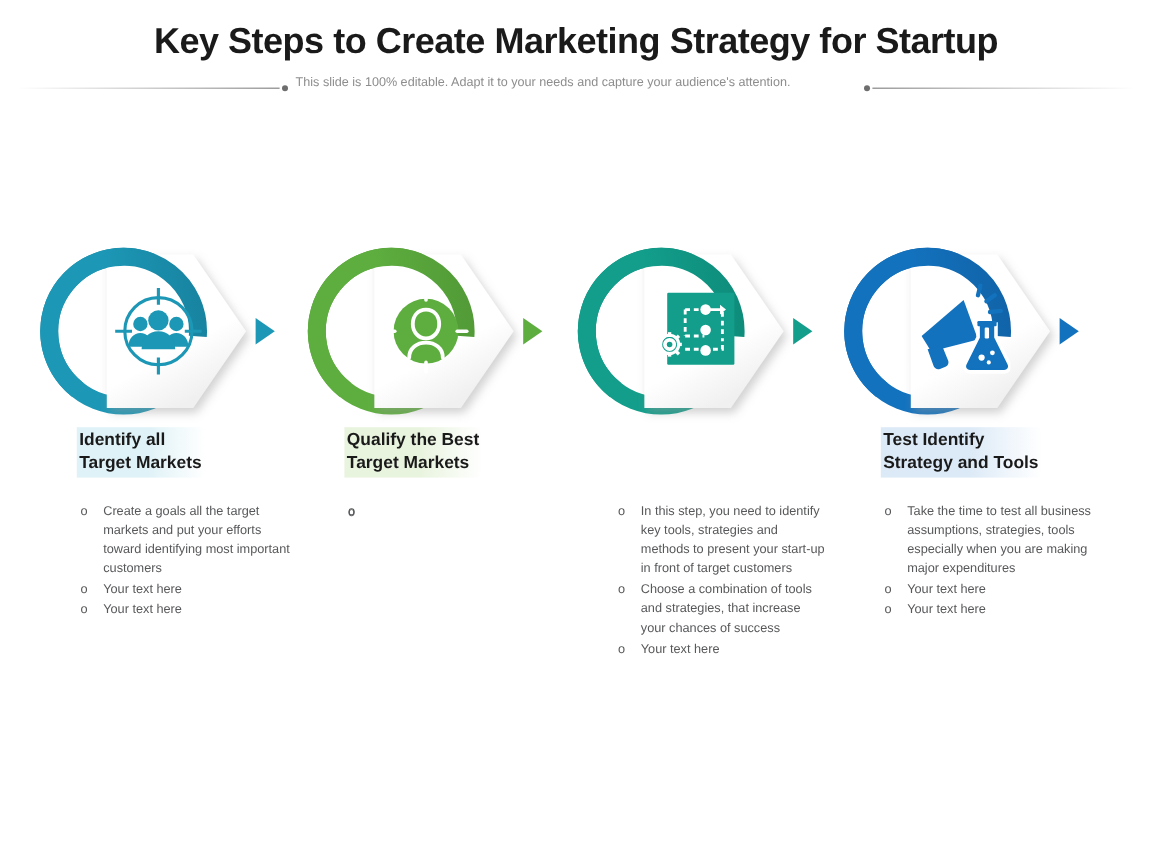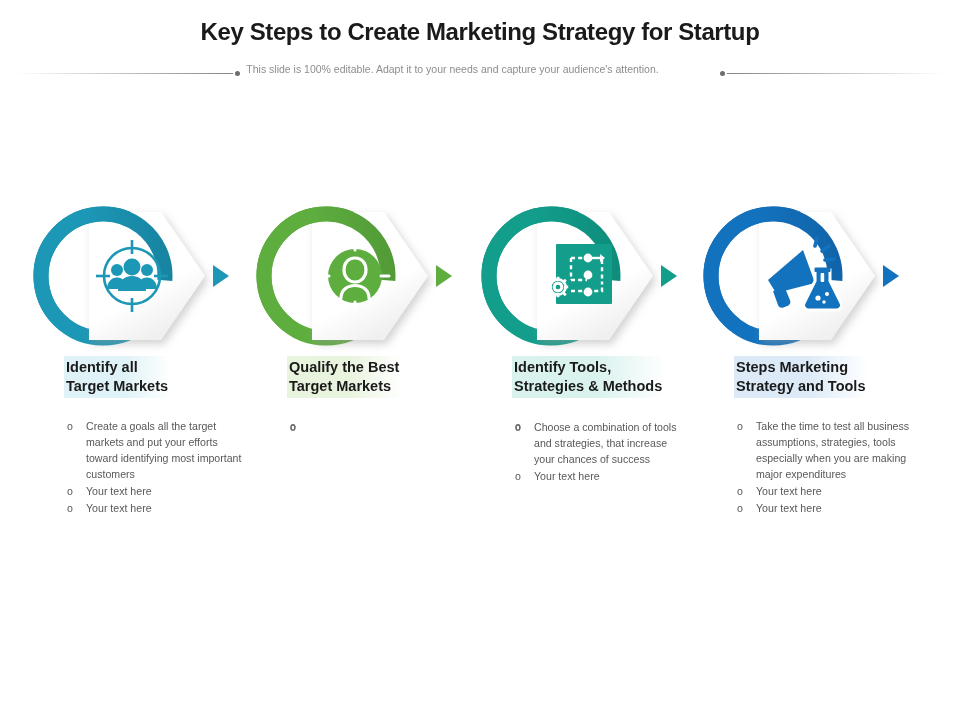--- a/index.html
+++ b/index.html
@@ -21,21 +21,21 @@
     background: #ffffff;
   }
 
   
   .title {
     position: absolute;
     top: 18px;
     left: 0;
     width: 960px;
     text-align: center;
-    font-size: 24px;
+    font-size: 30px;
     font-weight: bold;
     letter-spacing: -0.4px;
     color: #1a1a1a;
     font-family: "Liberation Sans", sans-serif;
   }
   .subtitle {
     position: absolute;
     top: 63px;
     left: 0;
     width: 905px;
@@ -331,24 +331,22 @@
       <rect x="24.2" y="49.6" width="4" height="2.8"></rect>
       <rect x="10.2" y="43.2" width="2.8" height="4" transform="rotate(-45 11.6 45.2)"></rect>
       <rect x="23" y="55.8" width="2.8" height="4" transform="rotate(-45 24.4 57.8)"></rect>
       <rect x="23" y="43.2" width="2.8" height="4" transform="rotate(45 24.4 45.2)"></rect>
       <rect x="10.2" y="55.8" width="2.8" height="4" transform="rotate(45 11.6 57.8)"></rect>
     </g>
     <circle cx="18" cy="51" r="2.3" fill="#129E8B"></circle>
   </svg>
           </div>
         </div>
-        <div class="heading" style="background: linear-gradient(to right, rgb(217, 242, 238) 0%, rgb(217, 242, 238) 55%, rgba(255, 255, 255, 0) 100%);">Identify Tools,
-Strategies &amp; Methods</div>
         <ul class="bullets">
-          <li><span class="bullet-mark">o</span></li>
+          <li><span class="bullet-mark">o</span><span>In this step, you need to identify key tools, strategies and methods to present your start-up in front of target customers</span></li>
           <li><span class="bullet-mark">o</span><span> Choose a combination of tools and strategies, that increase your chances of success</span></li>
           <li><span class="bullet-mark">o</span><span>Your text here</span></li>
         </ul>
       </div>
       <div class="col col3">
         <div class="badge">
           <svg class="badge-svg" width="210" height="160" viewBox="0 0 210 160">
     <defs>
       <linearGradient id="ring4" x1="0" y1="0" x2="1" y2="1">
         <stop offset="0%" stop-color="#1060a3"></stop>
@@ -393,21 +391,21 @@
     </g>
     <g fill="#ffffff">
       <rect x="58.6" y="37" width="3.6" height="9" rx="1"></rect>
       <circle cx="56" cy="62" r="2.6"></circle>
       <circle cx="65" cy="58" r="2"></circle>
       <circle cx="62" cy="66" r="1.7"></circle>
     </g>
   </svg>
           </div>
         </div>
-        <div class="heading" style="background: linear-gradient(to right, rgb(220, 234, 247) 0%, rgb(220, 234, 247) 55%, rgba(255, 255, 255, 0) 100%);">Steps Marketing
+        <div class="heading" style="background: linear-gradient(to right, rgb(220, 234, 247) 0%, rgb(220, 234, 247) 55%, rgba(255, 255, 255, 0) 100%);">Test Identify
 Strategy and Tools</div>
         <ul class="bullets">
           <li><span class="bullet-mark">o</span><span> Take the time to test all business assumptions, strategies, tools especially when you are making major expenditures</span></li>
           <li><span class="bullet-mark">o</span><span>Your text here</span></li>
           <li><span class="bullet-mark">o</span><span>Your text here</span></li>
         </ul>
       </div>
     </div>
 
 </div>

